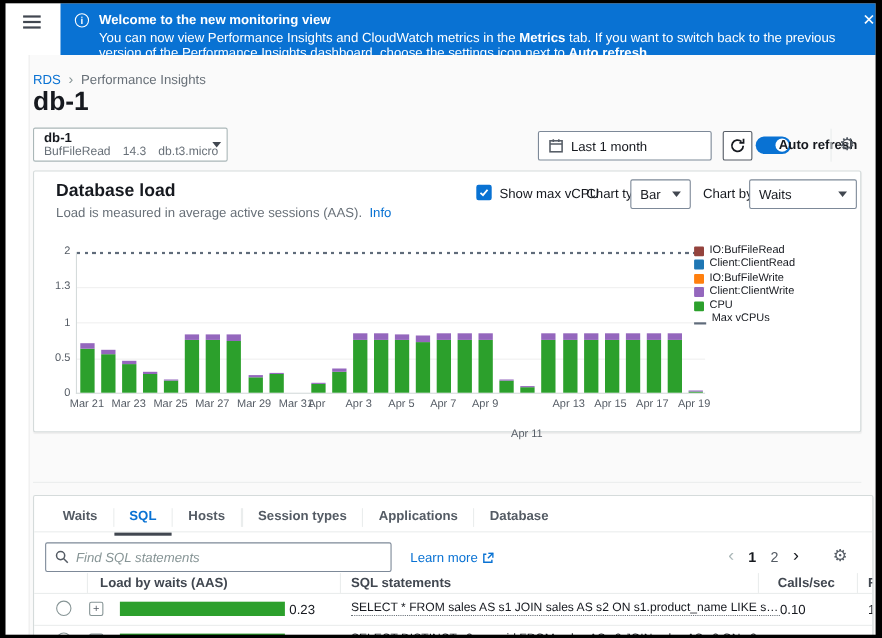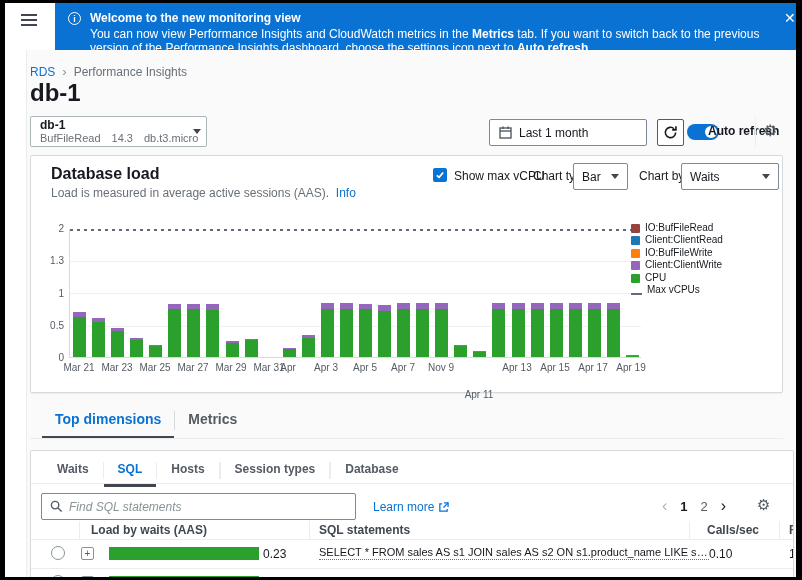--- a/index.html
+++ b/index.html
@@ -243,21 +243,21 @@
         <div class="xlab" style="left: -12px; top: 0px;">Mar 21</div>
         <div class="xlab" style="left: 26px; top: 0px;">Mar 23</div>
         <div class="xlab" style="left: 64px; top: 0px;">Mar 25</div>
         <div class="xlab" style="left: 102px; top: 0px;">Mar 27</div>
         <div class="xlab" style="left: 140px; top: 0px;">Mar 29</div>
         <div class="xlab" style="left: 178px; top: 0px;">Mar 31</div>
         <div class="xlab" style="left: 197px; top: 0px;">Apr</div>
         <div class="xlab" style="left: 235px; top: 0px;">Apr 3</div>
         <div class="xlab" style="left: 274px; top: 0px;">Apr 5</div>
         <div class="xlab" style="left: 312px; top: 0px;">Apr 7</div>
-        <div class="xlab" style="left: 350px; top: 0px;">Nov 9</div>
+        <div class="xlab" style="left: 350px; top: 0px;">Apr 9</div>
         <div class="xlab" style="left: 388px; top: 0px; margin-top: 27px;">Apr 11</div>
         <div class="xlab" style="left: 426px; top: 0px;">Apr 13</div>
         <div class="xlab" style="left: 464px; top: 0px;">Apr 15</div>
         <div class="xlab" style="left: 502px; top: 0px;">Apr 17</div>
         <div class="xlab" style="left: 540px; top: 0px;">Apr 19</div>
       </div>
     <div class="abs" id="legend" style="left:600px;top:64px;">
         <div class="lgrow">
           <div class="lgsw" style="background: rgb(148, 67, 61);"></div>
           <div class="lgtxt">IO:BufFileRead</div>
@@ -278,38 +278,34 @@
           <div class="lgsw" style="background: rgb(44, 160, 44);"></div>
           <div class="lgtxt">CPU</div>
         </div>
         <div class="lgrow">
           <div class="lgdash" style="border-top-color: rgb(95, 107, 122);"></div>
           <div class="lgtxt">Max vCPUs</div>
         </div>
       </div>
   </div>
 
-  <div class="abs tabs" style="left:42px;top:406px;">
-    <div class="tab active">Top dimensions</div>
-    <div class="tabsep"></div>
-    <div class="tab">Metrics</div>
-  </div>
   <div class="abs" style="left:30px;top:438px;width:753px;height:1px;background:#eaeded;"></div>
 
   <div class="abs card" style="left:30px;top:450px;width:764px;height:160px;overflow:hidden;">
     <div class="abs tabs" style="left:12px;top:5px;">
       <div class="subtab">Waits</div>
       <div class="subsep"></div>
       <div class="subtab active">SQL</div>
       <div class="subsep"></div>
       <div class="subtab">Hosts</div>
       <div class="subsep"></div>
       <div class="subsep"></div>
       <div class="subtab">Session types</div>
       <div class="subsep"></div>
+      <div class="subtab">Applications</div>
       <div class="subsep"></div>
       <div class="subtab">Database</div>
     </div>
     <div class="abs" style="left:0;top:32px;width:764px;height:1px;background:#eaeded;"></div>
 
     <div class="abs searchbox" style="left:10px;top:42px;width:315px;height:27px;">
       <svg width="13" height="13" viewBox="0 0 14 14">
           <circle cx="5.5" cy="5.5" r="4" fill="none" stroke="#545b64" stroke-width="1.5"></circle>
           <line x1="8.6" y1="8.6" x2="12.5" y2="12.5" stroke="#545b64" stroke-width="1.5"></line>
         </svg>

